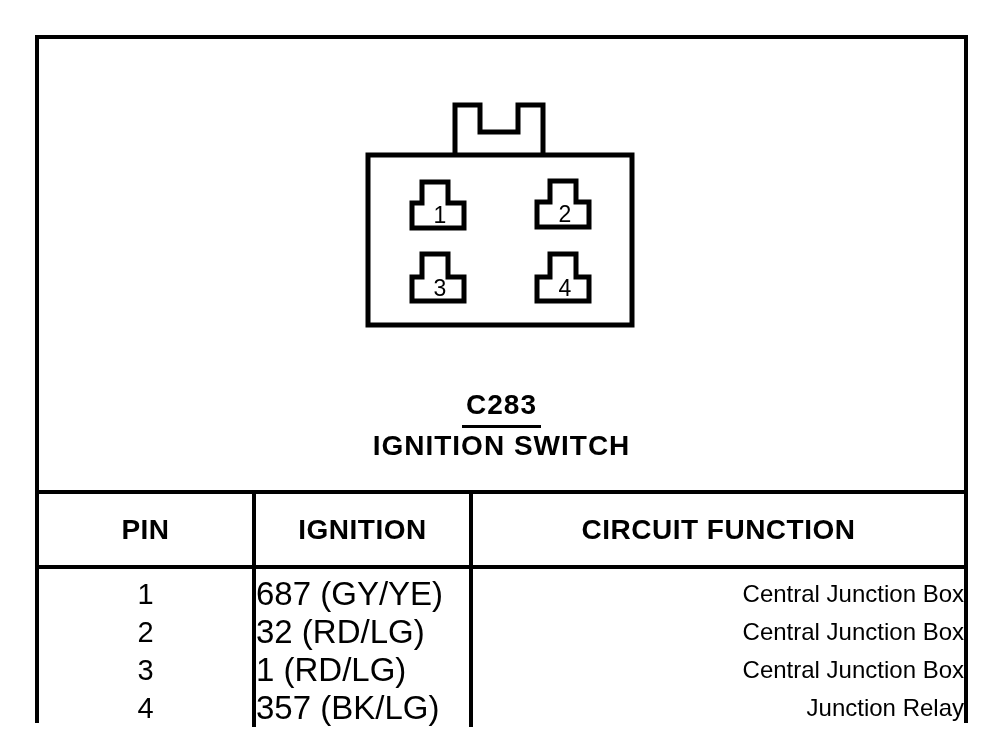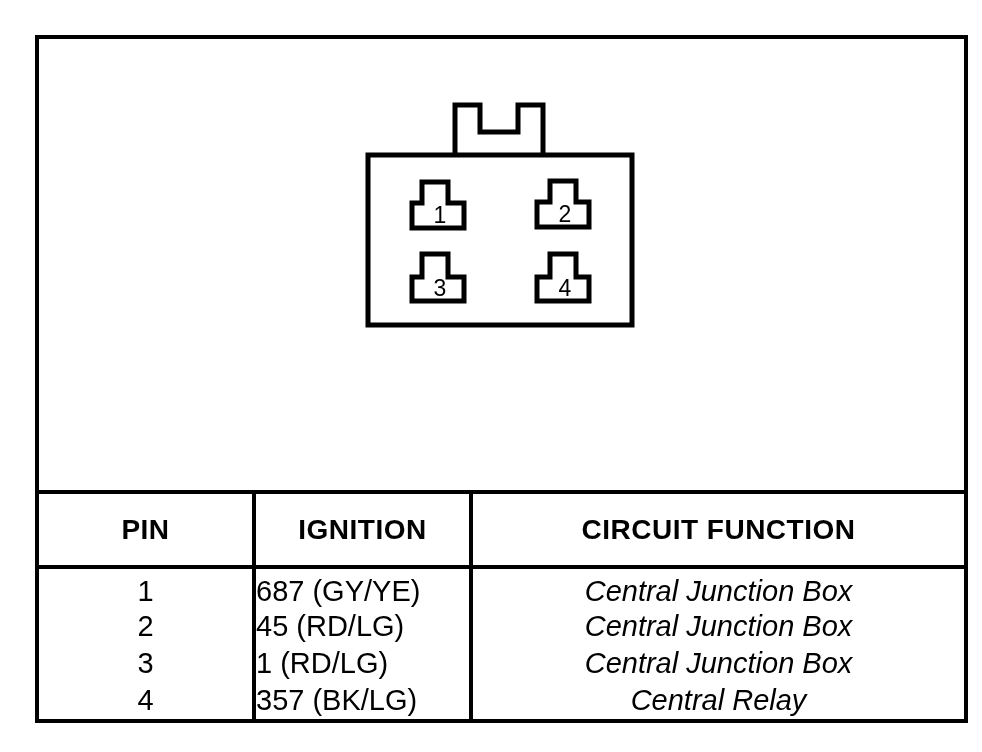--- a/index.html
+++ b/index.html
@@ -101,31 +101,30 @@
   tbody tr { height: 37px; }
   tbody tr.first td { padding-top: 6px; }
   td.pin-cell {
     text-align: center;
     font-size: 29px;
     vertical-align: middle;
   }
   td.circuit-cell {
     text-align: left;
     padding-left: 26px;
-    font-size: 29px;
+    font-size: 33px;
     vertical-align: middle;
     white-space: nowrap;
   }
   td.function-cell {
-    text-align: center;
+    text-align: right;
     padding-left: 23px;
-    font-size: 29px;
+    font-size: 24px;
     vertical-align: middle;
     white-space: nowrap;
-    font-style: italic;
   }
 </style>
 </head>
 <body>
 
 <div class="page">
   <div class="figure">
 
     <div class="connector-area">
       <svg class="connector-svg" width="925" height="451" viewBox="0 0 925 451" aria-hidden="true">
@@ -138,20 +137,24 @@
         <path d="M498,188 L498,163 L511,163 L511,142 L537,142 L537,163 L550,163 L550,188 Z"></path>
         <path d="M373,262 L373,238 L383,238 L383,215 L409,215 L409,238 L425,238 L425,262 Z"></path>
         <path d="M498,262 L498,238 L511,238 L511,215 L537,215 L537,238 L550,238 L550,262 Z"></path>
 
         <text x="401" y="184">1</text>
         <text x="526" y="183">2</text>
         <text x="401" y="257">3</text>
         <text x="526" y="257">4</text>
       </svg>
 
+      <div class="connector-label-id">
+        <span class="underlined">C283</span>
+      </div>
+      <div class="connector-label-name">IGNITION SWITCH</div>
     </div>
 
     <table class="pin-table">
       <colgroup>
         <col class="c1">
           <col class="c2">
           <col class="c3">
       </colgroup>
       <thead>
         <tr>
@@ -161,30 +164,30 @@
         </tr>
       </thead>
       <tbody>
         <tr class="first">
           <td class="pin-cell vline">1</td>
           <td class="circuit-cell vline">687 (GY/YE)</td>
           <td class="function-cell">Central Junction Box</td>
         </tr>
         <tr>
           <td class="pin-cell vline">2</td>
-          <td class="circuit-cell vline">45 (RD/LG)</td>
+          <td class="circuit-cell vline">32 (RD/LG)</td>
           <td class="function-cell">Central Junction Box</td>
         </tr>
         <tr>
           <td class="pin-cell vline">3</td>
           <td class="circuit-cell vline">1 (RD/LG)</td>
           <td class="function-cell">Central Junction Box</td>
         </tr>
         <tr>
           <td class="pin-cell vline">4</td>
           <td class="circuit-cell vline">357 (BK/LG)</td>
-          <td class="function-cell">Central Relay</td>
+          <td class="function-cell">Junction Relay</td>
         </tr>
       </tbody>
     </table>
 
   </div>
 </div>
 
 </body></html>

